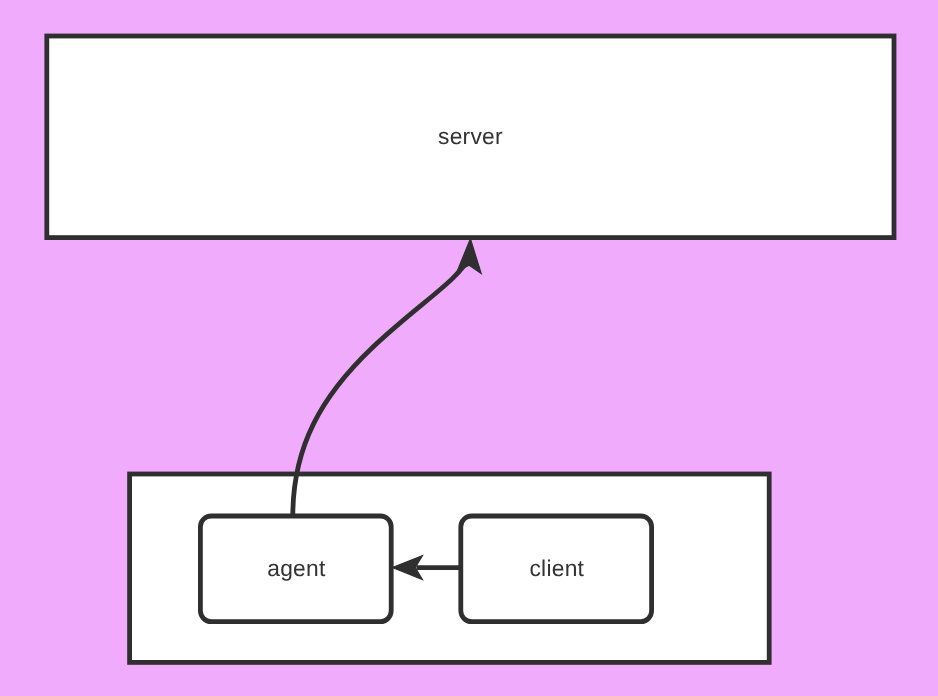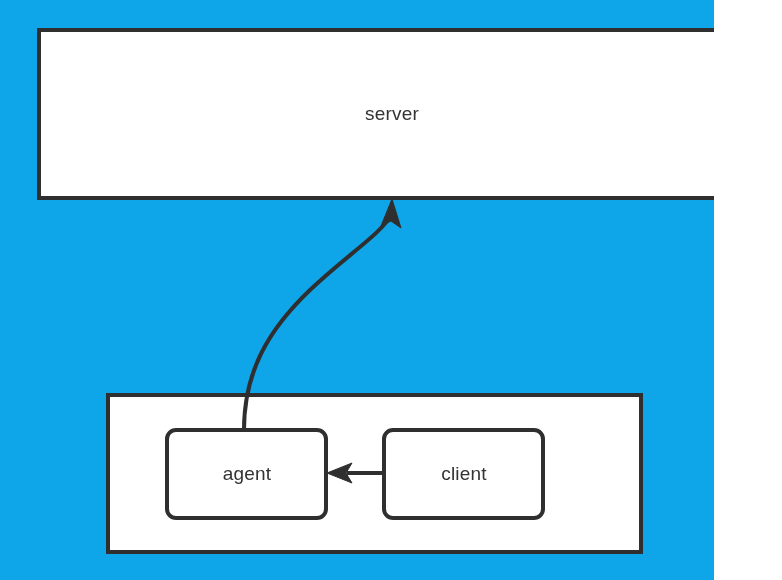--- a/index.html
+++ b/index.html
@@ -5,23 +5,23 @@
   html, body {
     margin: 0;
     padding: 0;
     background: #ffffff;
   }
   body {
     font-family: "Liberation Sans", sans-serif;
   }
   #canvas {
     position: relative;
-    width: 714px;
+    width: 782px;
     height: 580px;
-    background: #0ea5e9;
+    background: #f0abfc;
     overflow: hidden;
   }
   #diagram-svg {
     position: absolute;
     top: 0;
     left: 0;
     width: 782px;
     height: 580px;
   }
   .node-label {

